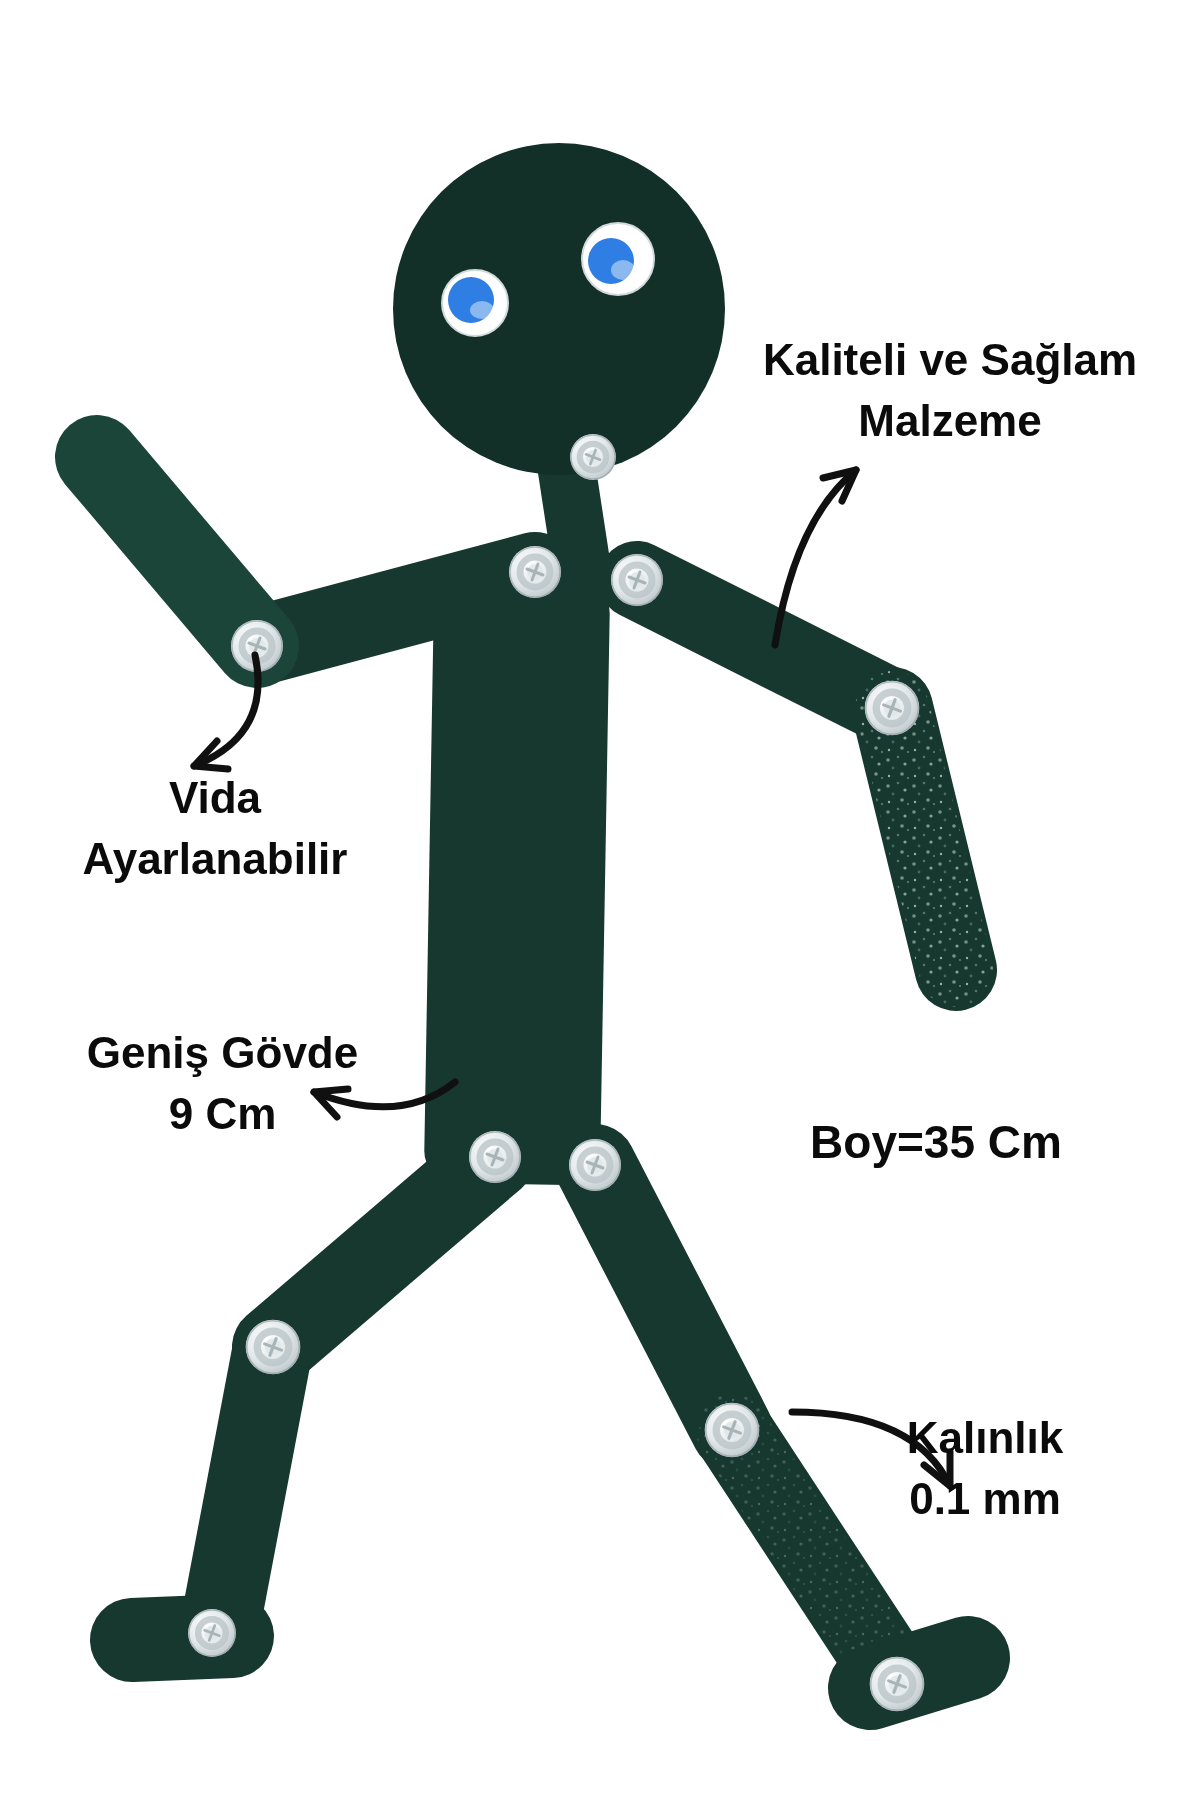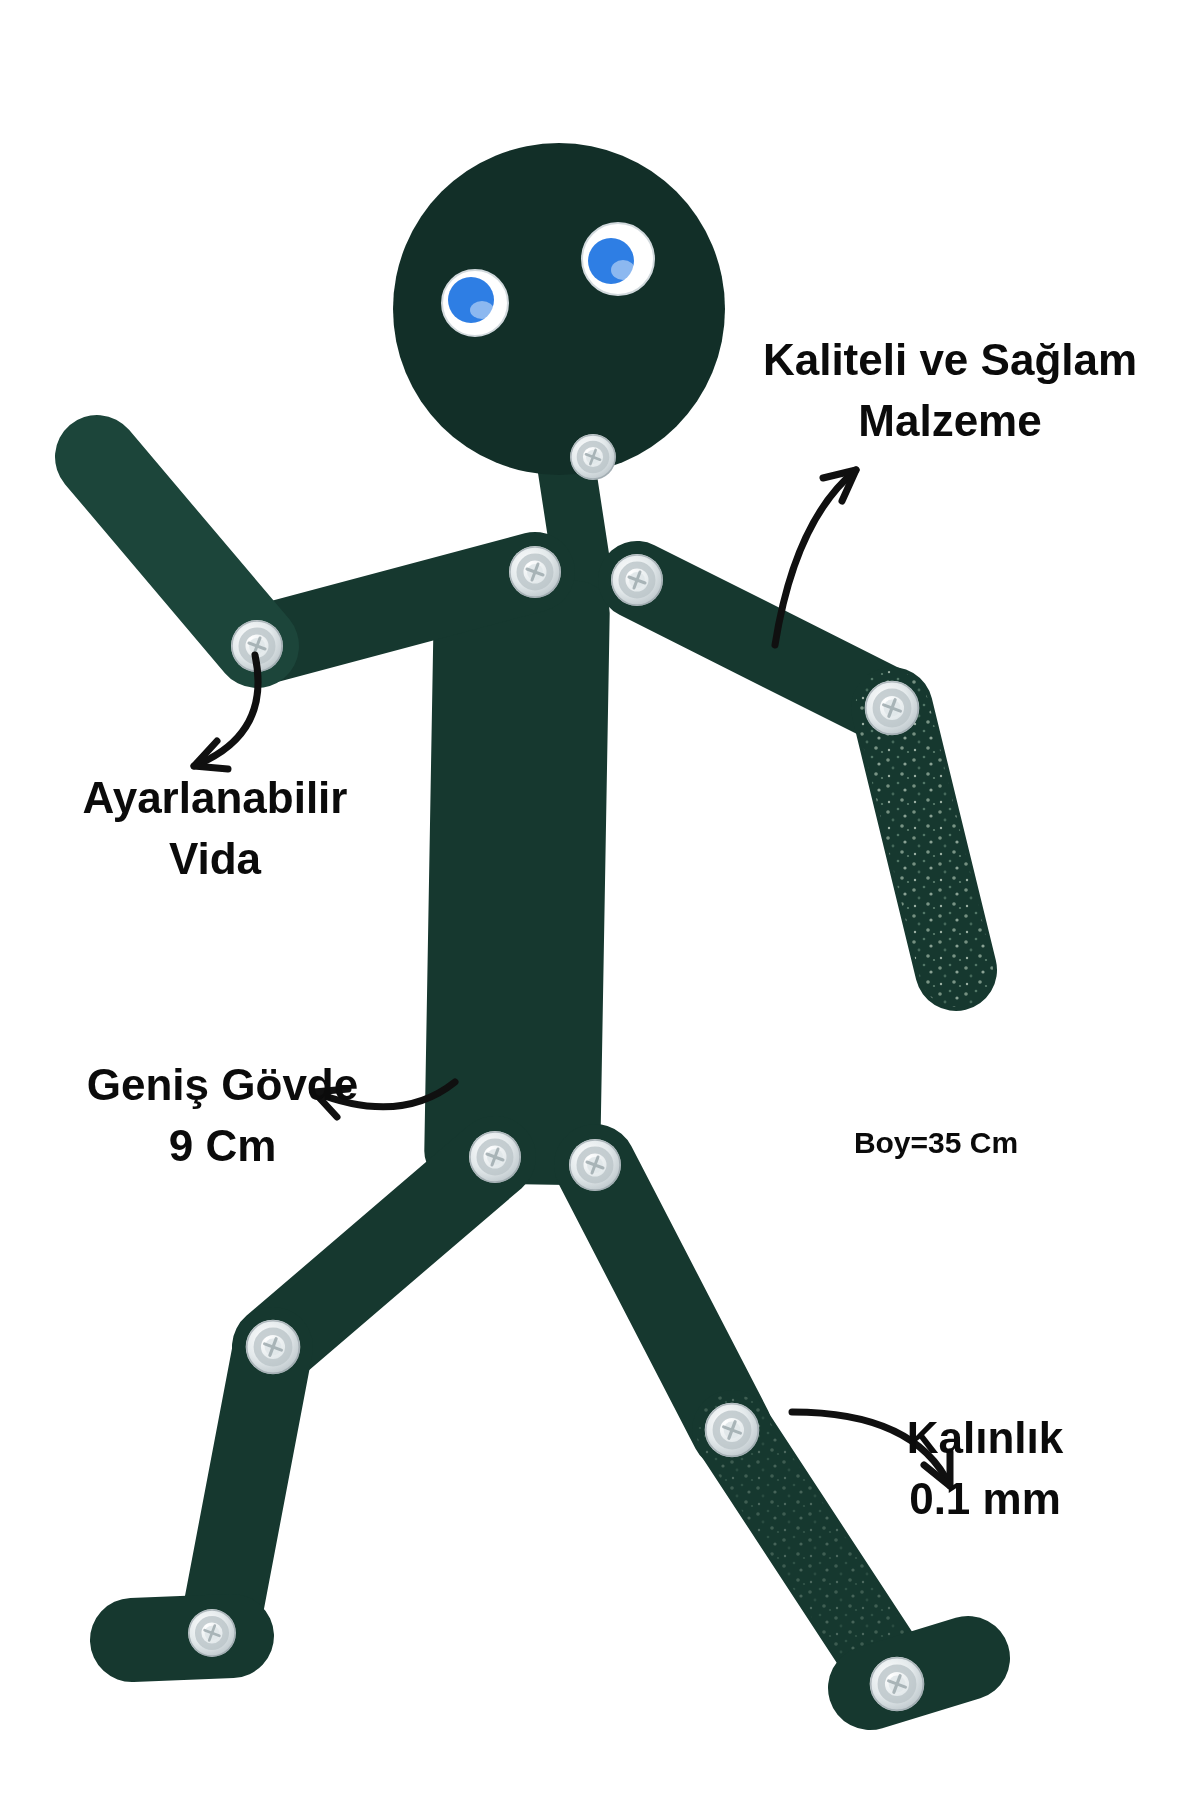--- a/index.html
+++ b/index.html
@@ -15,22 +15,22 @@
     position:absolute;
     font-weight:bold;
     color:var(--text,#0b0b0b);
     text-align:center;
     font-size:44px;
     line-height:61px;
   }
   .label div{white-space:nowrap;}
   #label-material{left:690px;top:329px;width:520px;}
   #label-screw{left:40px;top:767px;width:350px;}
-  #label-body{left:40px;top:1022px;width:365px;margin-top:32px;}
-  #label-height{left:736px;top:1112px;width:400px;font-size:30px;}
+  #label-body{left:40px;top:1022px;width:365px;}
+  #label-height{left:736px;top:1112px;width:400px;font-size:46px;}
   #label-thickness{left:835px;top:1407px;width:300px;}
 
   .torso{fill:var(--figure,#16382f);}
   .neck{stroke:var(--figure,#16382f);}
   .head{fill:var(--figure-dark,#122f28);}
   .limb{fill:none;stroke:var(--figure,#16382f);stroke-linecap:round;}
   .limb-light{stroke:var(--figure-light,#1c453a);}
   .pupil{fill:var(--eye-pupil,#2e7ee4);}
   .arrow{fill:none;stroke:var(--arrow,#101010);stroke-width:7;stroke-linecap:round;stroke-linejoin:round;}
 </style>
@@ -126,22 +126,22 @@
       <path class="arrow" d="M 950 1452 L 950 1486 L 924 1465"></path>
     </g>
   </svg>
 
   <div class="label" id="label-material">
     <div>Kaliteli ve Sağlam</div>
     <div>Malzeme</div>
   </div>
 
   <div class="label" id="label-screw">
+    <div>Vida</div>
     <div>Ayarlanabilir</div>
-    <div>Vida</div>
   </div>
 
   <div class="label" id="label-body">
     <div>Geniş Gövde</div>
     <div>9 Cm</div>
   </div>
 
   <div class="label" id="label-height">
     <div>Boy=35 Cm</div>
   </div>

